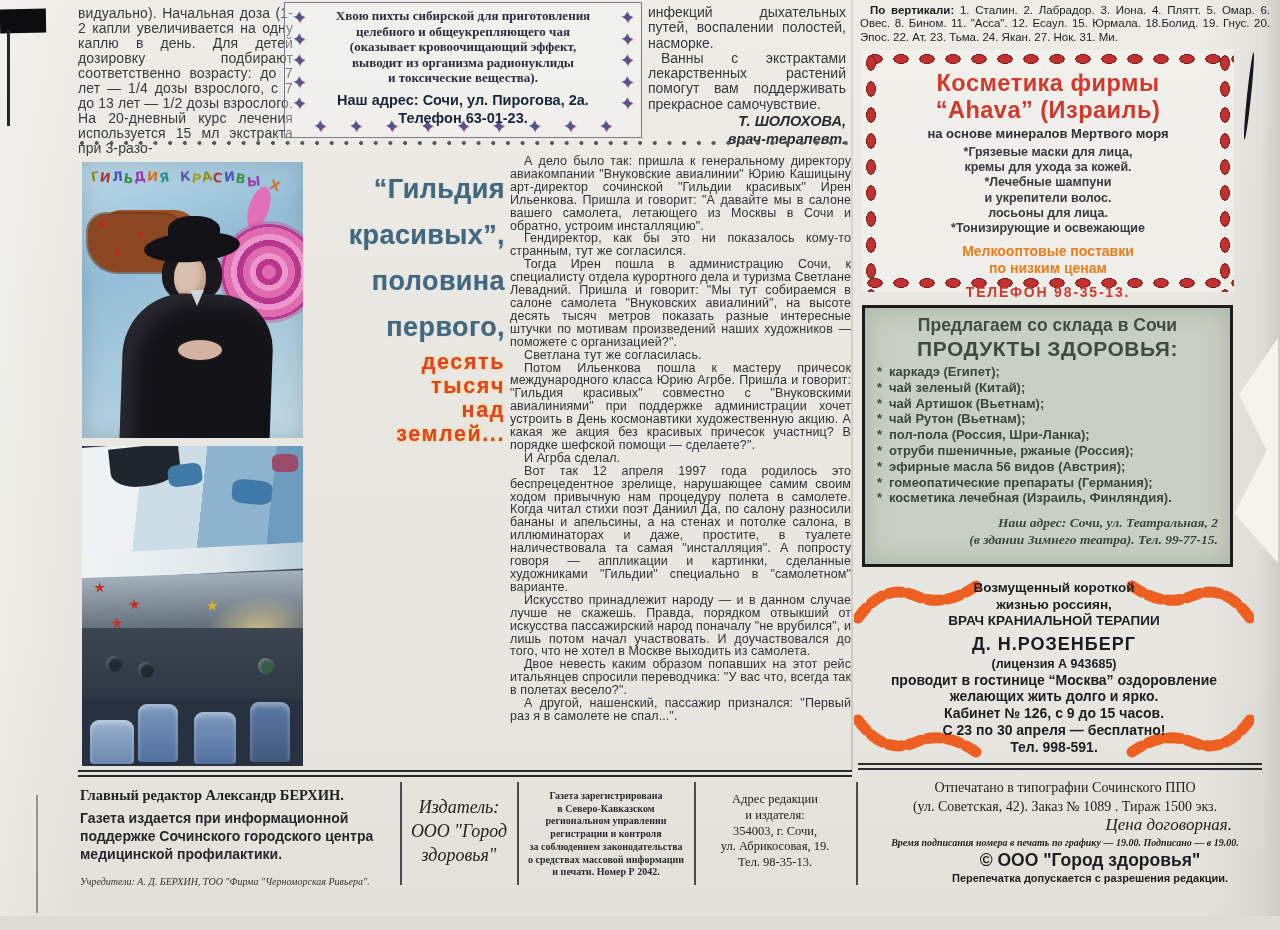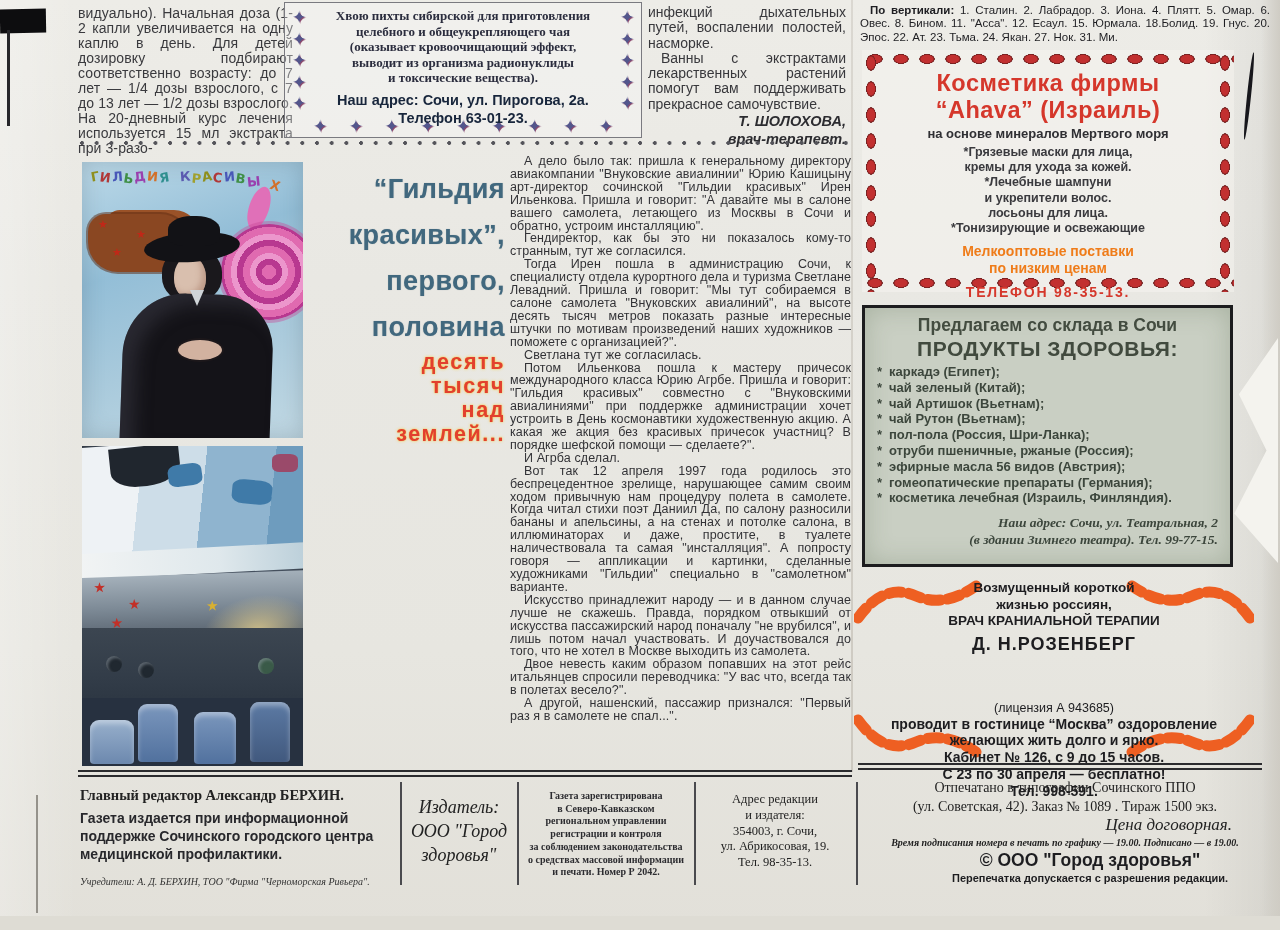--- a/index.html
+++ b/index.html
@@ -118,21 +118,21 @@
   .pr-h2{font-weight:bold;font-size:21px;line-height:25px;color:#414a3e;text-align:center;letter-spacing:.5px;}
   .pr-item{font-weight:bold;font-size:13px;line-height:15.8px;color:#3c463c;padding-left:12px;position:relative;}
   .pr-item::before{content:"*";position:absolute;left:0;top:0;}
   .pr-list{margin-top:3px;}
   .pr-addr{font-family:"Liberation Serif",serif;font-style:italic;font-weight:bold;font-size:13.5px;line-height:16.5px;color:#3c463c;text-align:right;margin-top:9px;}
   .rosen{left:858px;top:572px;width:392px;height:190px;}
   .rosen-corner{position:absolute;width:130px;height:56px;}
   .rosen-in{position:absolute;left:30px;right:30px;top:8px;text-align:center;color:#1d1d20;}
   .ro-line{font-weight:bold;font-size:13.5px;line-height:16.5px;}
   .ro-name{font-weight:bold;font-size:18px;line-height:24px;letter-spacing:1px;margin-top:2px;}
-  .ro-lic{font-weight:normal;font-size:12.5px;line-height:16px;margin-top:44px;}
+  .ro-lic{font-weight:bold;font-size:12.5px;line-height:16px;}
   .ro-body{font-weight:bold;font-size:14px;line-height:16.8px;}
   .dbl{border-top:2px solid #2b2b2e;border-bottom:2px solid #2b2b2e;height:3px;}
   .dbl-left{left:78px;top:770px;width:774px;}
   .dbl-right{left:858px;top:763px;width:404px;}
   
   .editor{left:80px;top:786px;width:314px;}
   .ed-chief{font-family:"Liberation Serif",serif;font-weight:bold;font-size:14.5px;line-height:18px;color:#222;}
   .ed-support{font-weight:bold;font-size:14px;line-height:18px;color:#28282c;margin-top:5px;}
   .ed-found{font-family:"Liberation Serif",serif;font-style:italic;font-size:10px;line-height:12px;color:#333;margin-top:13px;}
   .vline{width:2px;background:#4a4a4e;}
@@ -282,22 +282,22 @@
       <div class="ro-body">желающих жить долго и ярко.</div>
       <div class="ro-body">Кабинет № 126, с 9 до 15 часов.</div>
       <div class="ro-body">С 23 по 30 апреля — бесплатно!</div>
       <div class="ro-body">Тел. 998-591.</div>
     </div>
   </section>
 
   <section class="abs headline">
     <div class="hl-blue">“Гильдия</div>
     <div class="hl-blue">красивых”,</div>
+    <div class="hl-blue">половина</div>
     <div class="hl-blue">первого,</div>
-    <div class="hl-blue">половина</div>
     <div class="hl-red">десять</div>
     <div class="hl-red">тысяч</div>
     <div class="hl-red">над</div>
     <div class="hl-red">землей...</div>
   </section>
 
   <figure class="abs photo1" style="margin:0">
     <div class="graffiti" id="graffiti"><span>Г</span><span>И</span><span>Л</span><span>Ь</span><span>Д</span><span>И</span><span>Я</span><span style="width: 9px;">&nbsp;</span><span>К</span><span>Р</span><span>А</span><span>С</span><span>И</span><span>В</span><span>Ы</span><span>Х</span></div>
     <div class="collage">
       <span class="star" style="left:10px;top:4px"></span>

